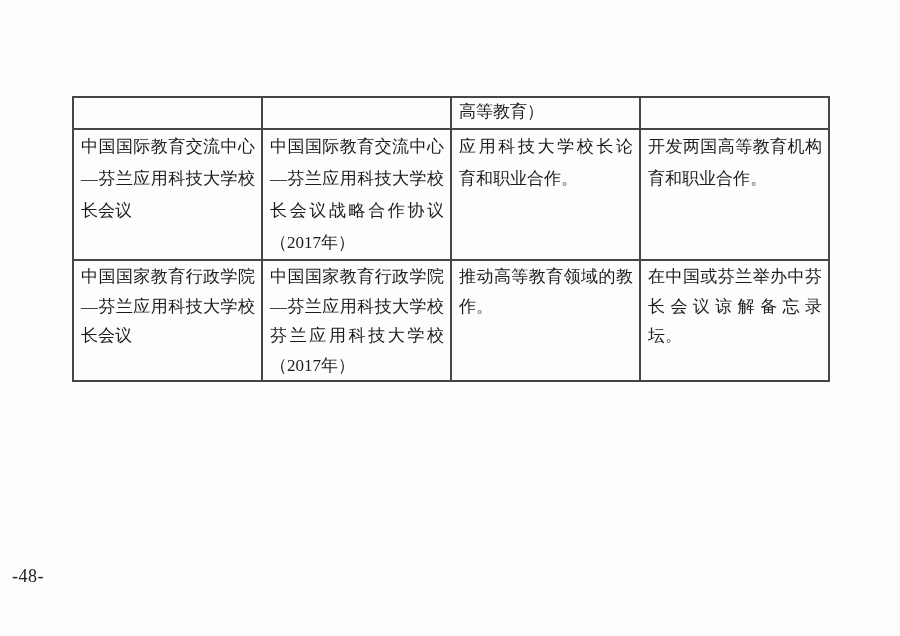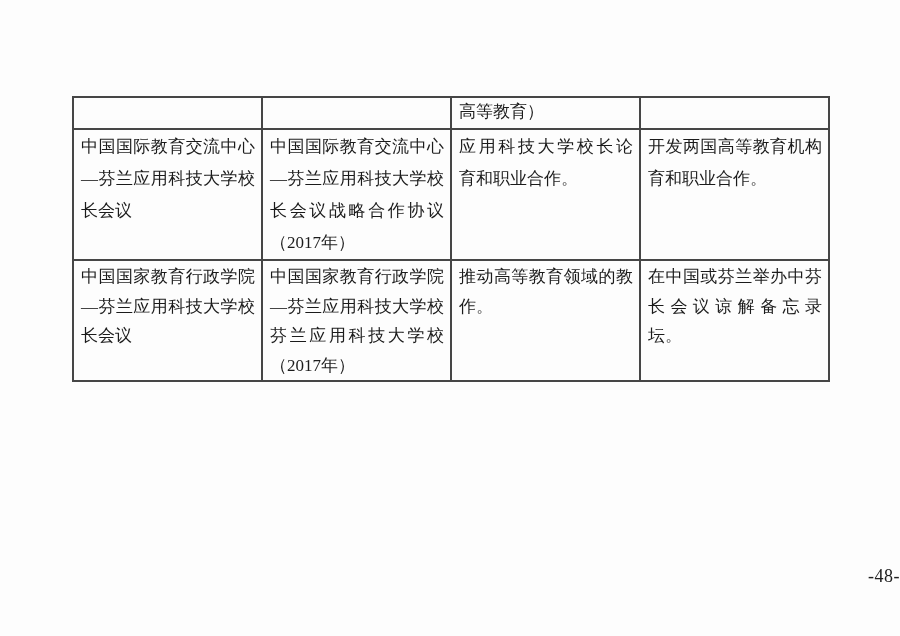--- a/index.html
+++ b/index.html
@@ -38,21 +38,21 @@
   }
   .line.j {
     text-align: justify;
     text-align-last: justify;
   }
   .page-number {
     position: absolute;
     left: 12px;
     right: 0;
     top: 566px;
-    text-align: right;
+    text-align: left;
     font-size: 18px;
     color: #202020;
     letter-spacing: 0.5px;
   }
 </style>
 </head>
 <body>
 
 <table class="doc-table">
   <tbody>

